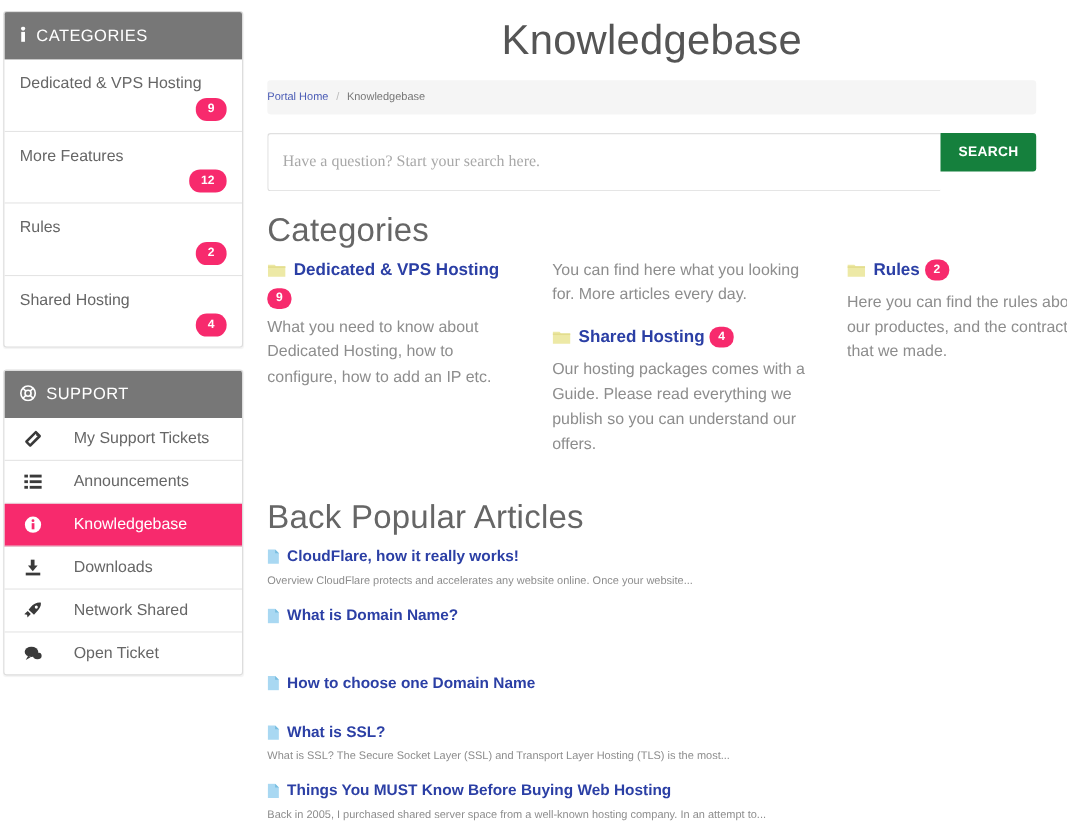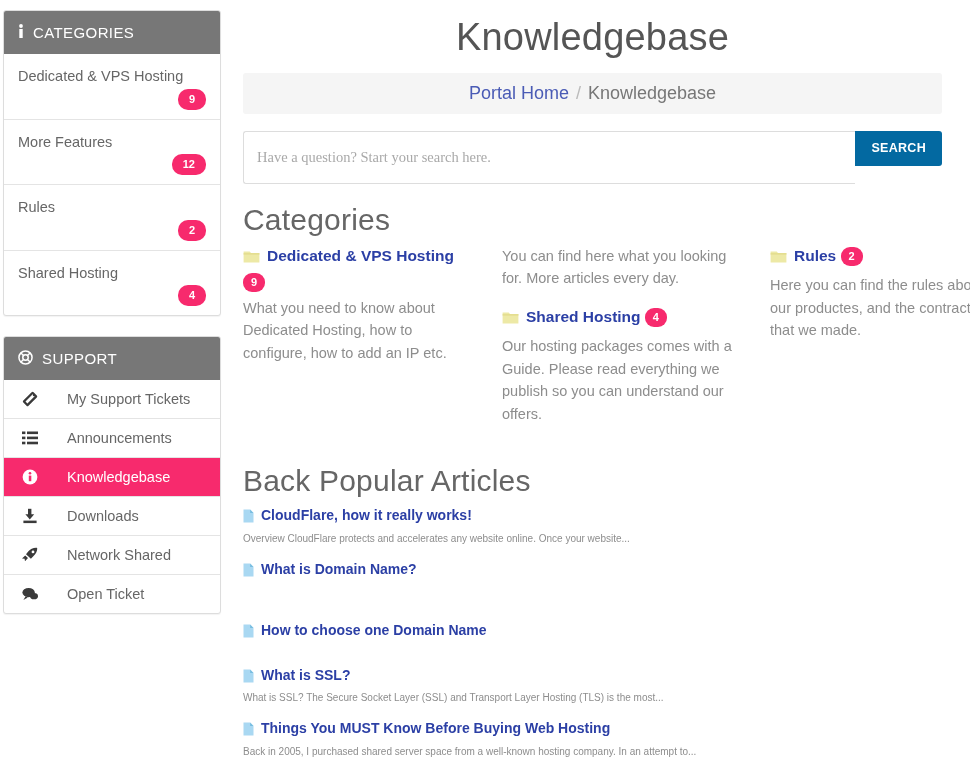--- a/index.html
+++ b/index.html
@@ -101,22 +101,21 @@
     color: #555;
     letter-spacing: .2px;
     padding: 17px 0 14px 0;
     line-height: 1.1;
   }
 
   .breadcrumb {
     background: #f5f5f5;
     border-radius: 3px;
     padding: 10px 0;
-    text-align: center;
-    font-size: 18px;
+    font-size: 10px;
     color: #777;
     margin-bottom: 17px;
   }
   .breadcrumb a { color: #4a5bb5; text-decoration: none; }
   .breadcrumb .sep { color: #bbb; margin: 0 7px; }
 
   .searchbar { display: flex; margin-bottom: 18px; }
   .searchbar input {
     flex: 1;
     border: 1px solid #dddddd;
@@ -124,21 +123,21 @@
     border-radius: 3px 0 0 3px;
     padding: 10px 13px;
     font-size: 14.5px;
     color: #666;
     font-family: Liberation Serif, serif;
     outline: none;
     height: 53px;
   }
   .searchbar input::placeholder { color: #a9a9a9; }
   .searchbar button {
-    background: #0369a1;
+    background: #15803d;
     color: #ffffff;
     border: none;
     border-radius: 0 3px 3px 0;
     padding: 0 16px;
     height: 35px;
     font-size: 12.5px;
     font-weight: bold;
     letter-spacing: .3px;
     font-family: "Liberation Sans", sans-serif;
     cursor: pointer;

